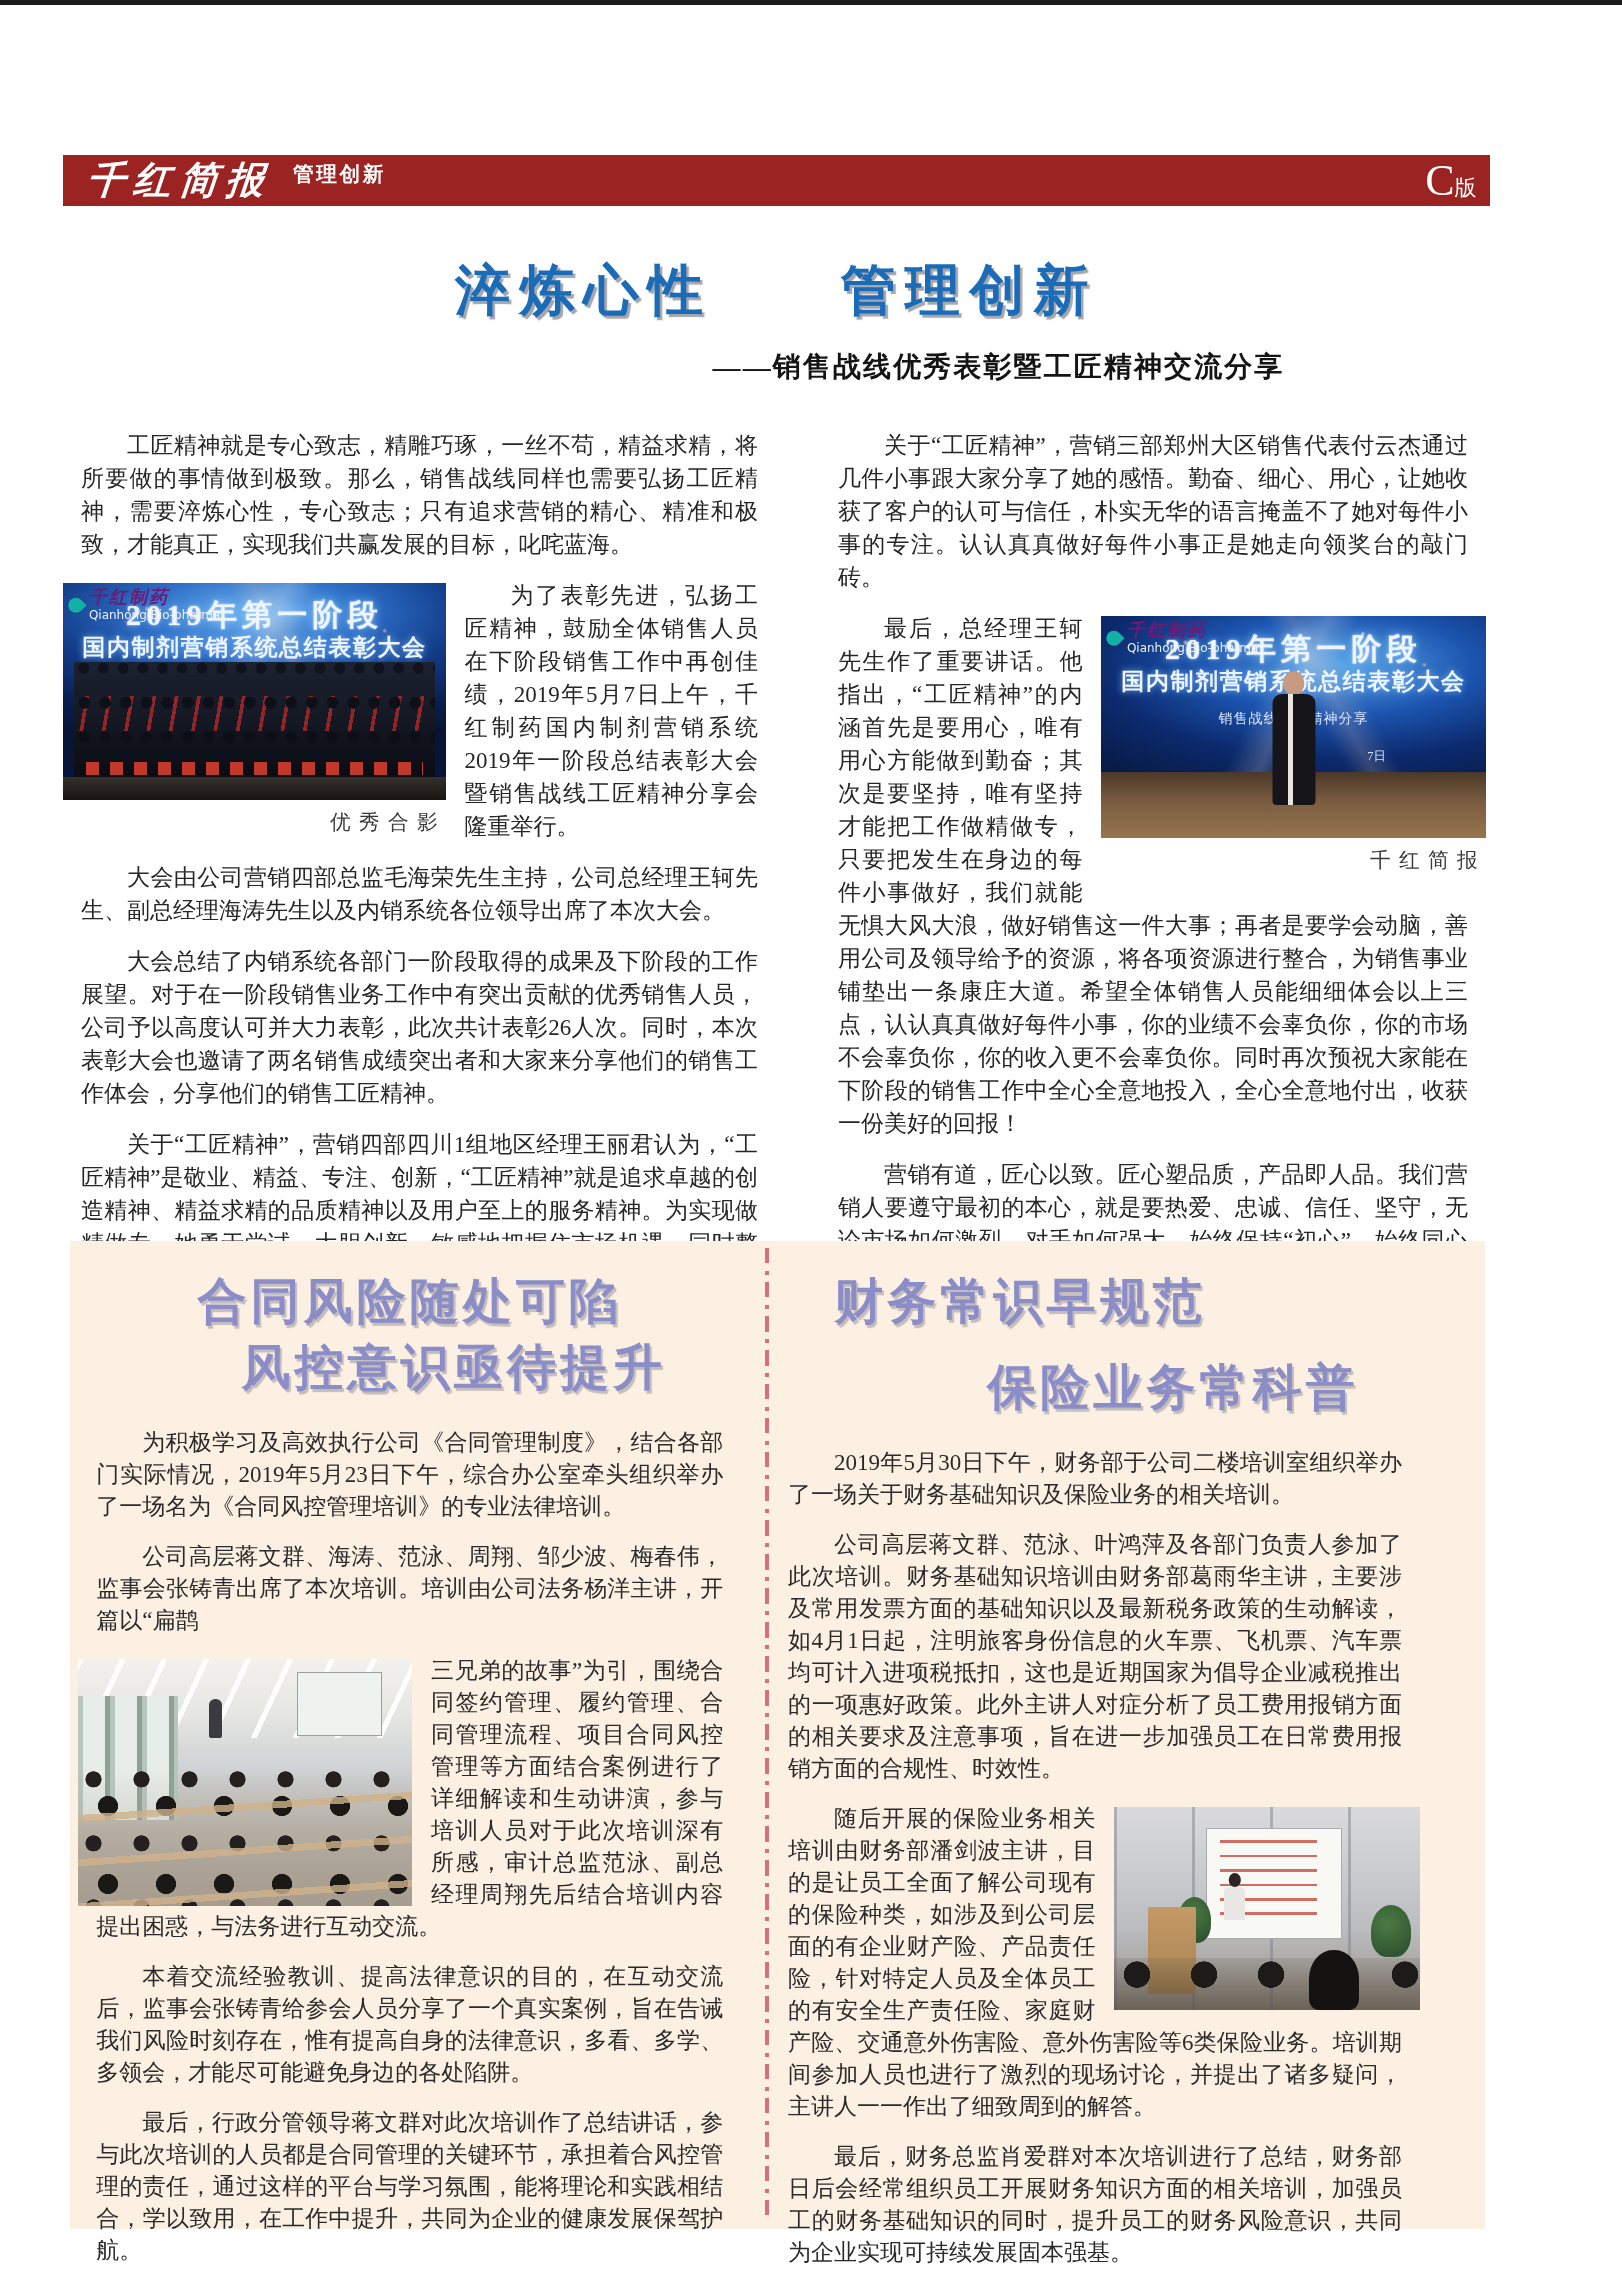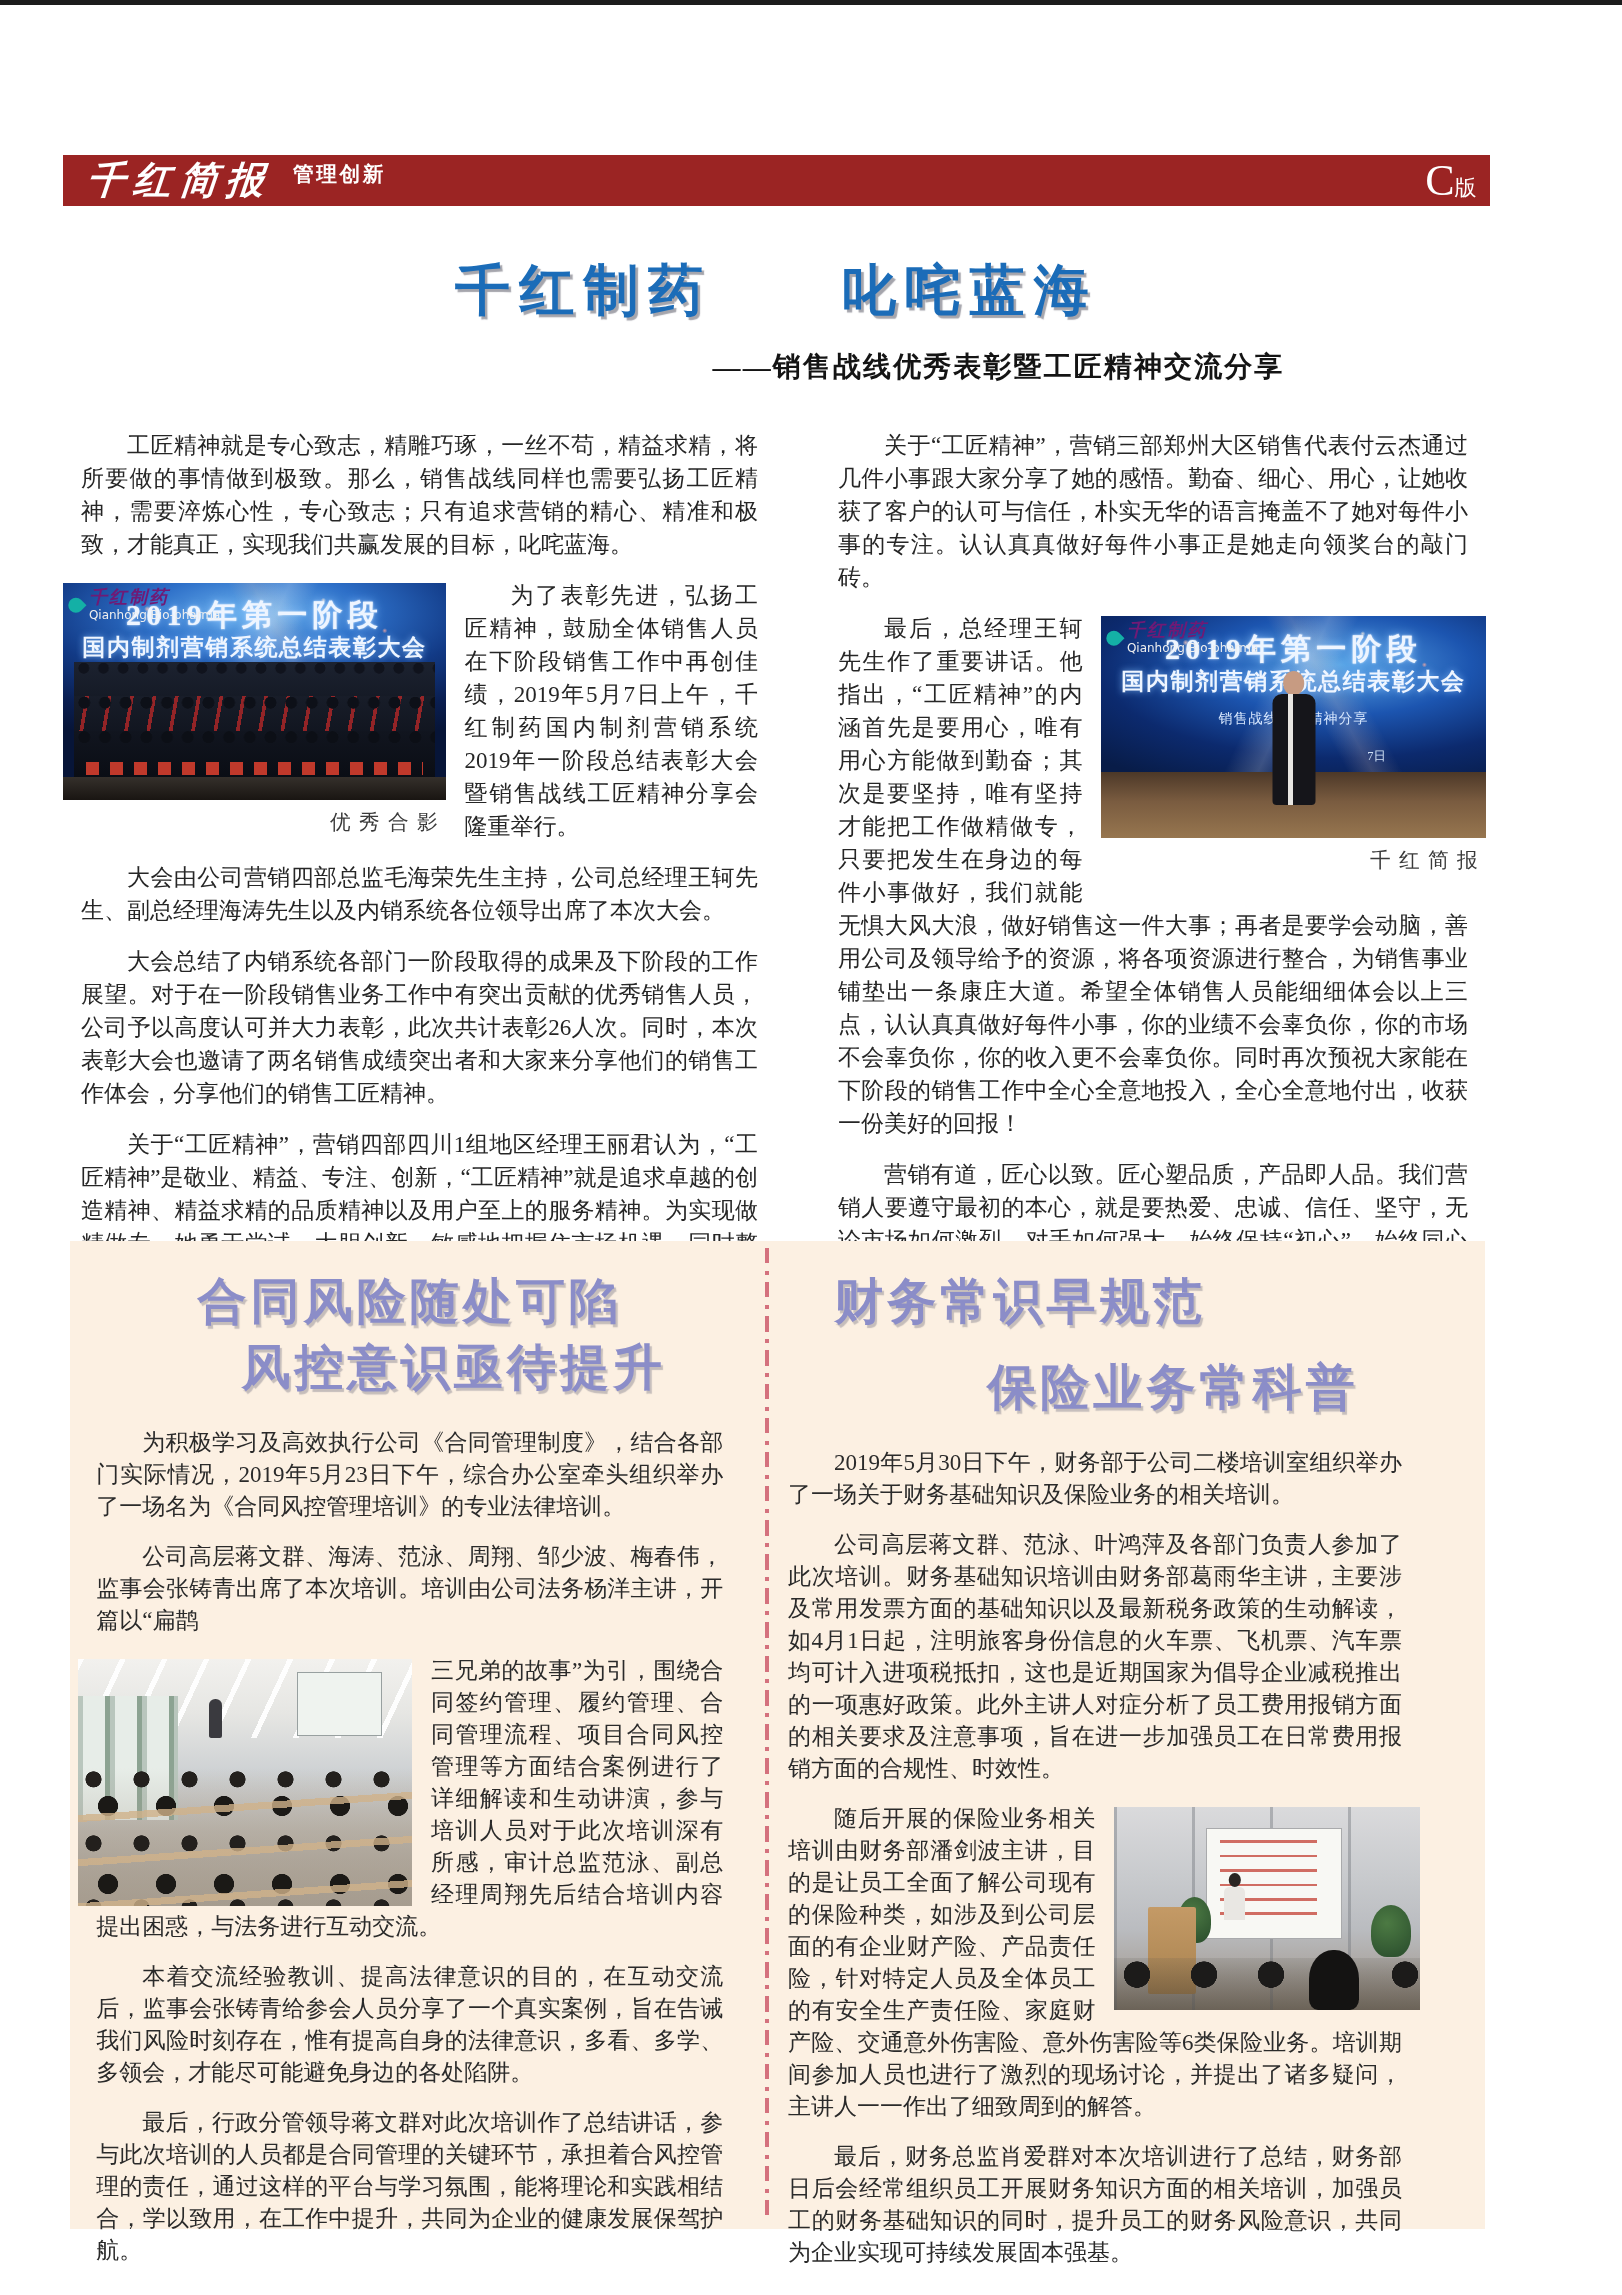--- a/index.html
+++ b/index.html
@@ -152,21 +152,21 @@
 
   <header class="masthead">
     <span class="brand">千红简报</span>
     <span class="section">管理创新</span>
     <span class="edition">
       <span class="edition-letter">C</span>
       <span class="edition-suffix">版</span>
     </span>
   </header>
 
-  <h1 class="main-title">千红制药　　叱咤蓝海</h1>
+  <h1 class="main-title">淬炼心性　　管理创新</h1>
   <div class="main-subtitle">——销售战线优秀表彰暨工匠精神交流分享</div>
 
   <section class="col col-left">
     <p>工匠精神就是专心致志，精雕巧琢，一丝不苟，精益求精，将所要做的事情做到极致。那么，销售战线同样也需要弘扬工匠精神，需要淬炼心性，专心致志；只有追求营销的精心、精准和极致，才能真正，实现我们共赢发展的目标，叱咤蓝海。</p>
 
     <figure class="fig-left">
       <div class="photo photoA">
         <div class="pa-bg"></div>
         <div class="p-rays"></div>
         <div class="p-logo">

